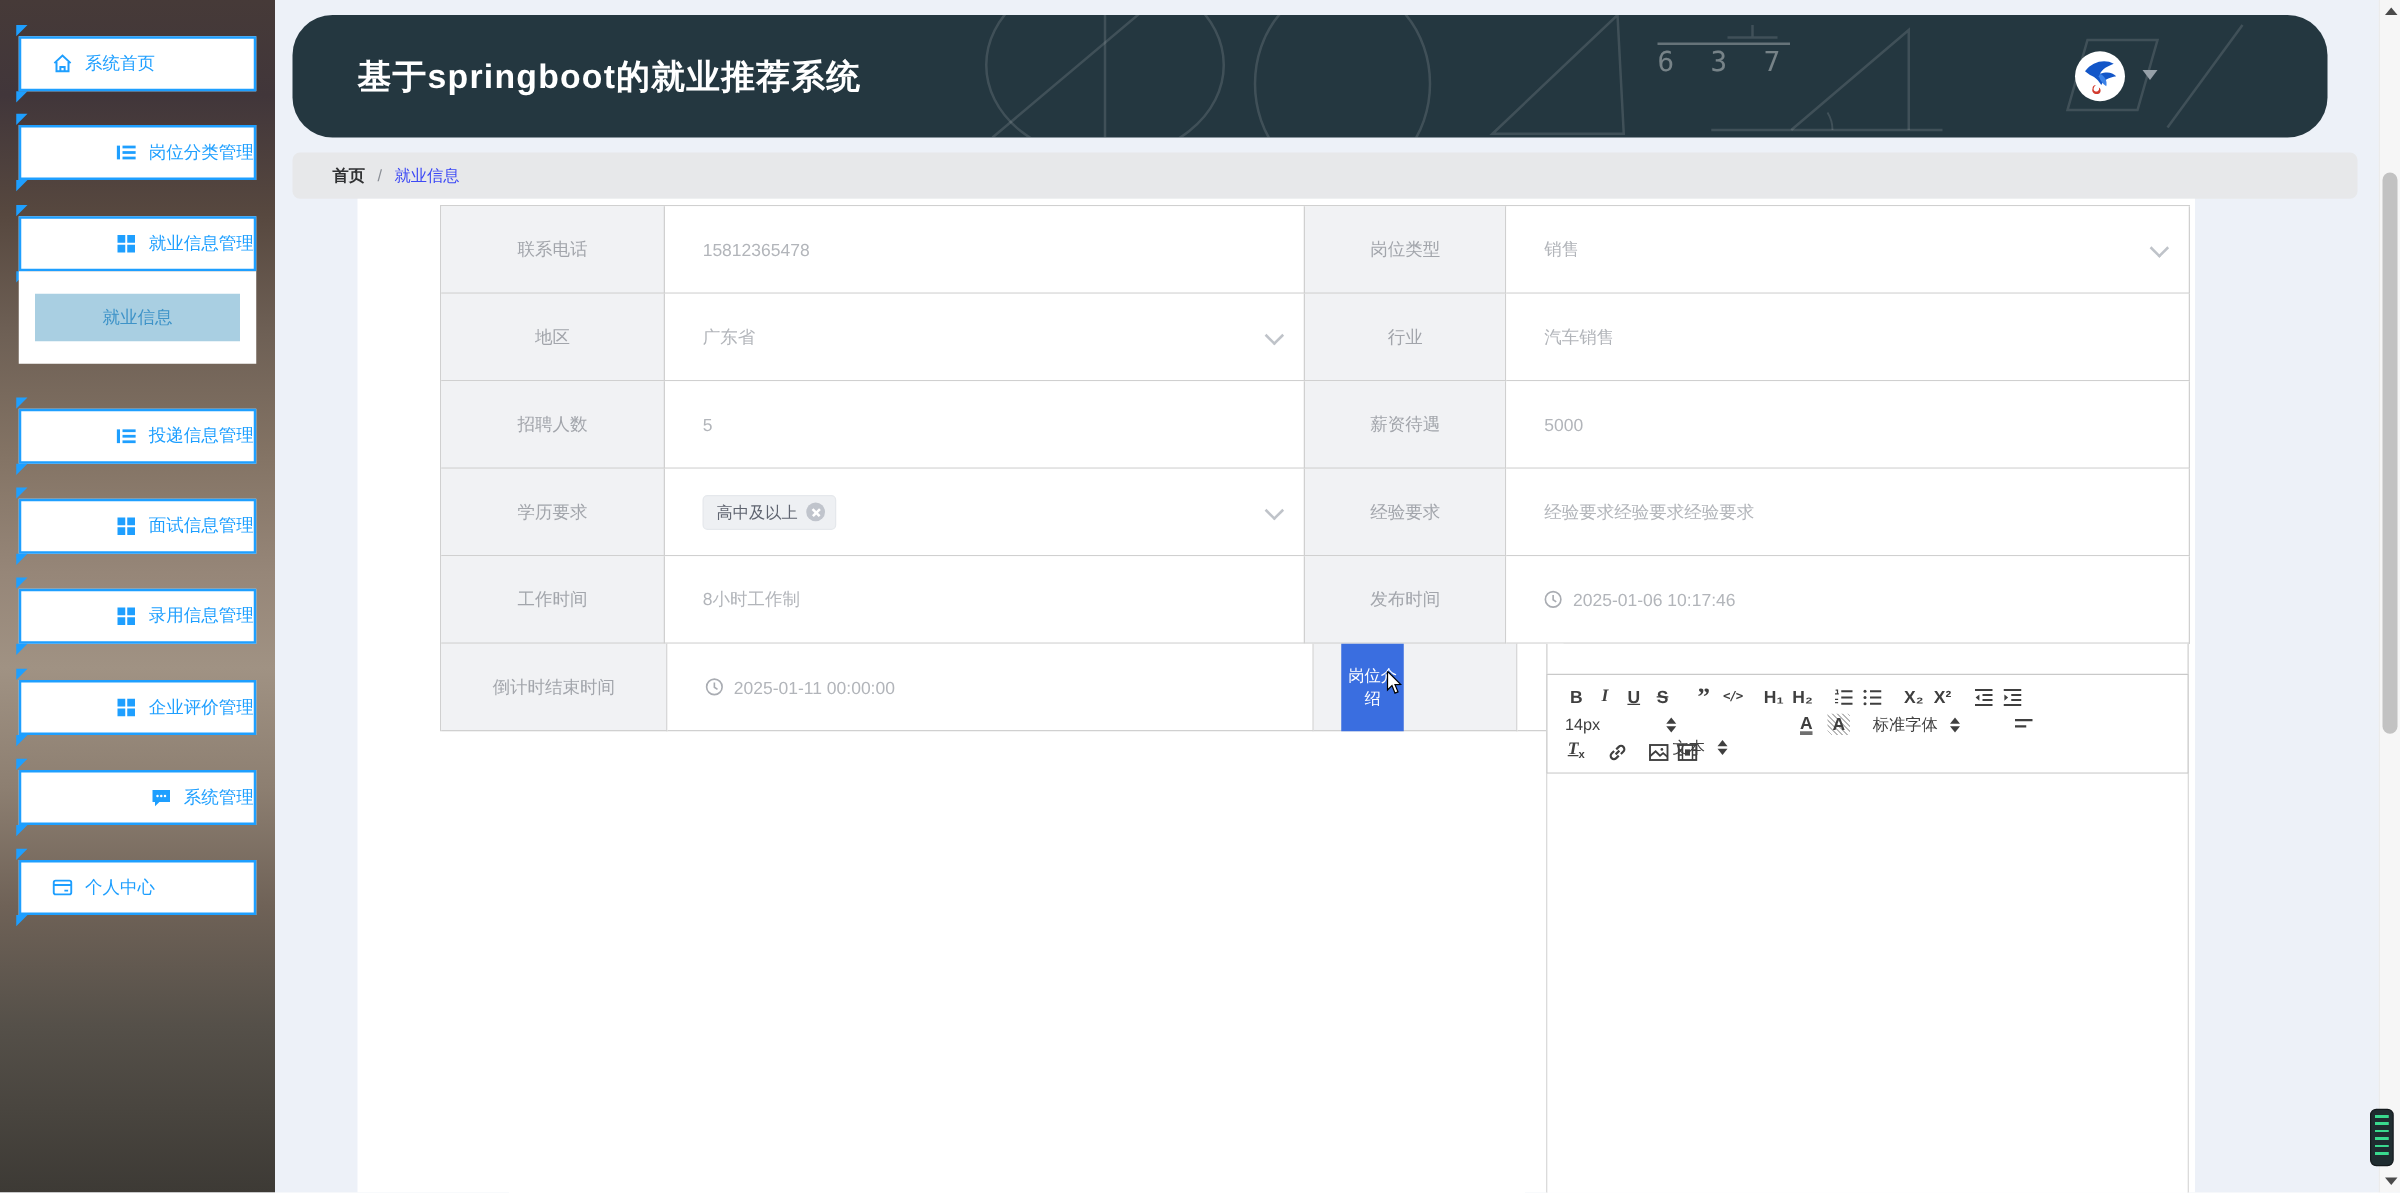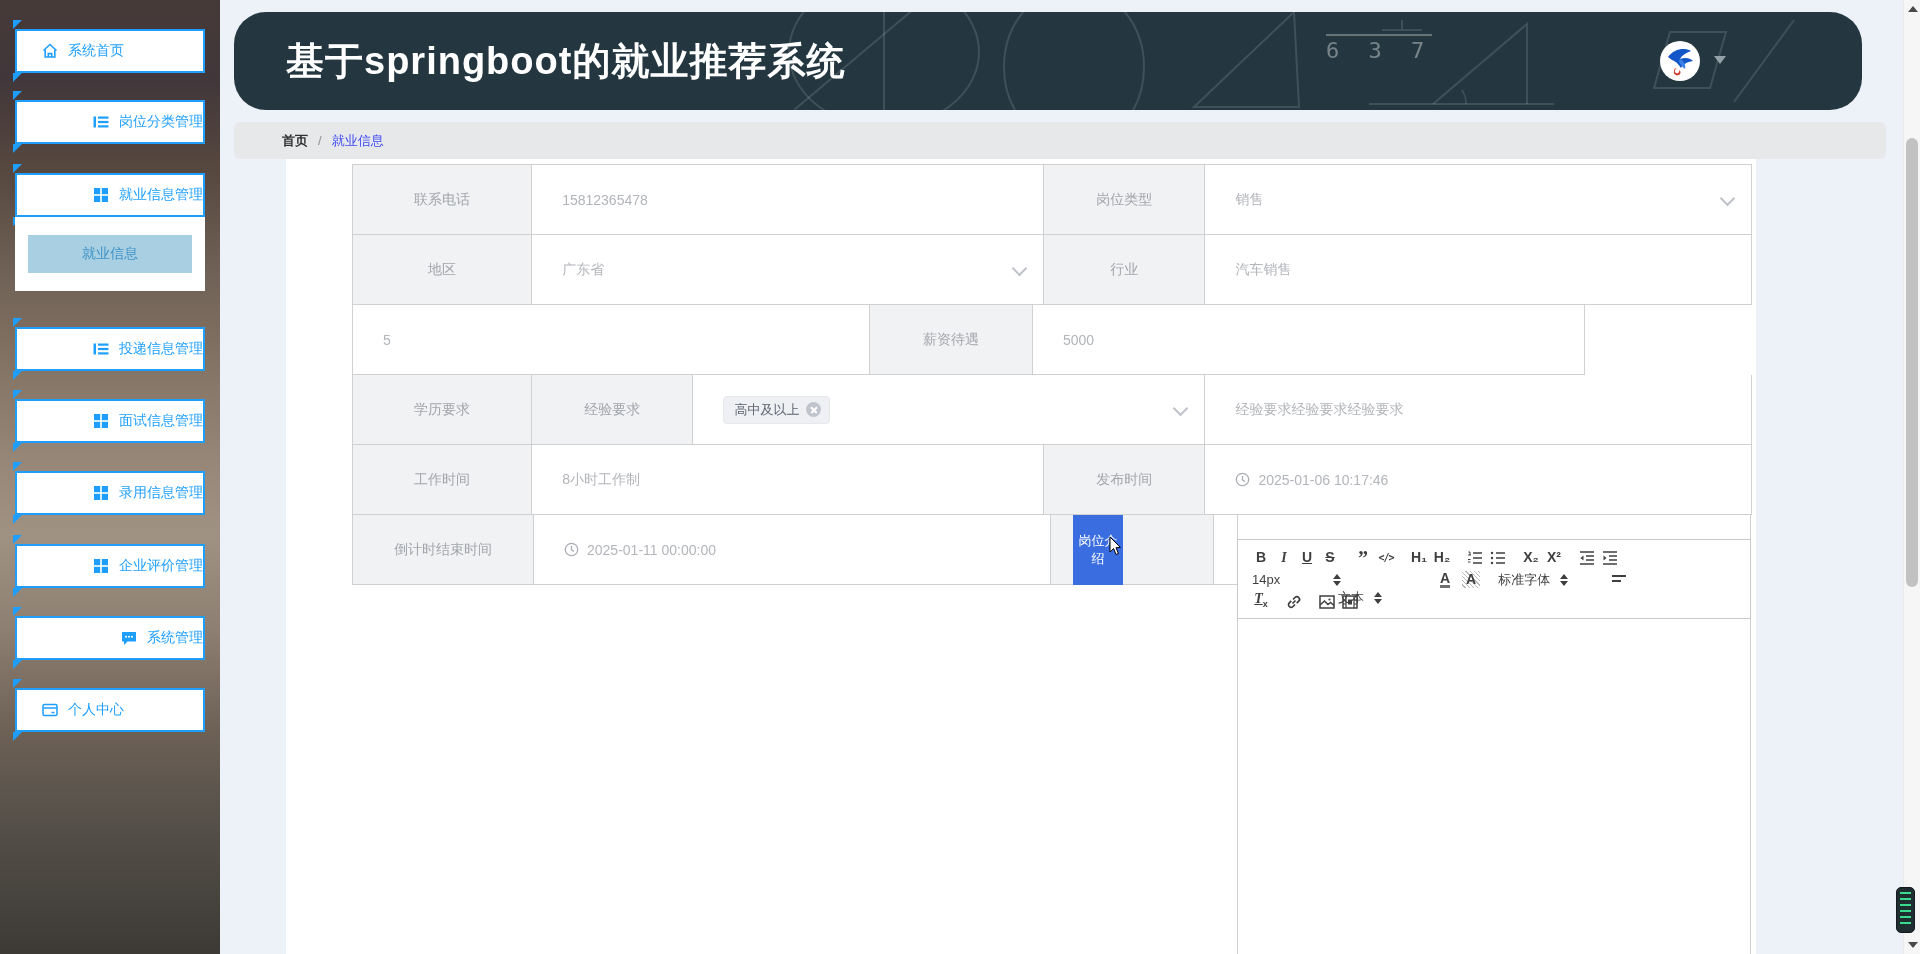--- a/index.html
+++ b/index.html
@@ -37,40 +37,40 @@
   }
   .sicon{width:18px;height:18px;flex:0 0 18px;}
   
   .header{
     position:absolute;left:234px;top:12px;width:1628px;height:98px;
     background:#243740;border-radius:32px;overflow:hidden;
   }
   .chalk{position:absolute;left:0;top:0;width:100%;height:100%;}
   .htitle{
     position:absolute;left:52px;top:50%;transform:translateY(-50%);
-    color:#ffffff;font-size:38px;font-weight:bold;letter-spacing:1px;white-space:nowrap;
+    color:#ffffff;font-size:27px;font-weight:bold;letter-spacing:1px;white-space:nowrap;
   }
   .chalknum{
     position:absolute;left:1092px;top:22px;color:rgba(255,255,255,0.38);
     font-size:22px;letter-spacing:8px;border-top:2px solid rgba(255,255,255,0.30);
     padding-top:2px;font-family:"DejaVu Sans Mono",monospace;
   }
   .avatar{
     position:absolute;left:1426px;top:29px;width:40px;height:40px;border-radius:50%;
     background:#fff;cursor:pointer;overflow:hidden;
   }
   .hcaret{
     position:absolute;left:1480px;top:44px;width:0;height:0;cursor:pointer;
     border-left:6px solid transparent;border-right:6px solid transparent;border-top:8px solid #96a0a8;
   }
   
   .breadcrumb{
     position:absolute;left:234px;top:122px;width:1652px;height:37px;box-sizing:border-box;
     background:#e7e8ea;border-radius:6px;display:flex;align-items:center;
-    padding-left:48px;font-size:13px;
+    padding-left:32px;font-size:13px;
   }
   .bc-home{color:#303133;font-weight:bold;cursor:pointer;}
   .bc-sep{color:#8b8f96;margin:0 10px;}
   .bc-cur{color:#3d49f5;cursor:pointer;}
   
   .panel{position:absolute;left:286px;top:159px;width:1470px;height:795px;background:#ffffff;}
   .formtbl{
     position:absolute;left:352px;top:164px;width:1399px;
     border-top:1px solid #d0d0d0;border-left:1px solid #d0d0d0;font-size:14px;
   }
@@ -313,39 +313,40 @@
       <span>广东省</span>
       <i class="chev"></i>
     </div>
     <div class="fcell flab w-l2">行业</div>
     <div class="fcell fval w-v2">
       <span>汽车销售</span>
     </div>
   </div>
 
   <div class="frow">
+    <div class="fcell flab w-l1">招聘人数</div>
     <div class="fcell fval w-v1">
       <span>5</span>
     </div>
     <div class="fcell flab w-l2">薪资待遇</div>
     <div class="fcell fval w-v2">
       <span>5000</span>
     </div>
   </div>
 
   <div class="frow">
     <div class="fcell flab w-l1">学历要求</div>
-    <div class="fcell flab w-l2">经验要求</div>
     <div class="fcell fval w-v1">
       <span class="tag">
         <span>高中及以上</span>
         <span class="tag-x"></span>
       </span>
       <i class="chev"></i>
     </div>
+    <div class="fcell flab w-l2">经验要求</div>
     <div class="fcell fval w-v2">
       <span>经验要求经验要求经验要求</span>
     </div>
   </div>
 
   <div class="frow">
     <div class="fcell flab w-l1">工作时间</div>
     <div class="fcell fval w-v1">
       <span>8小时工作制</span>
     </div>

